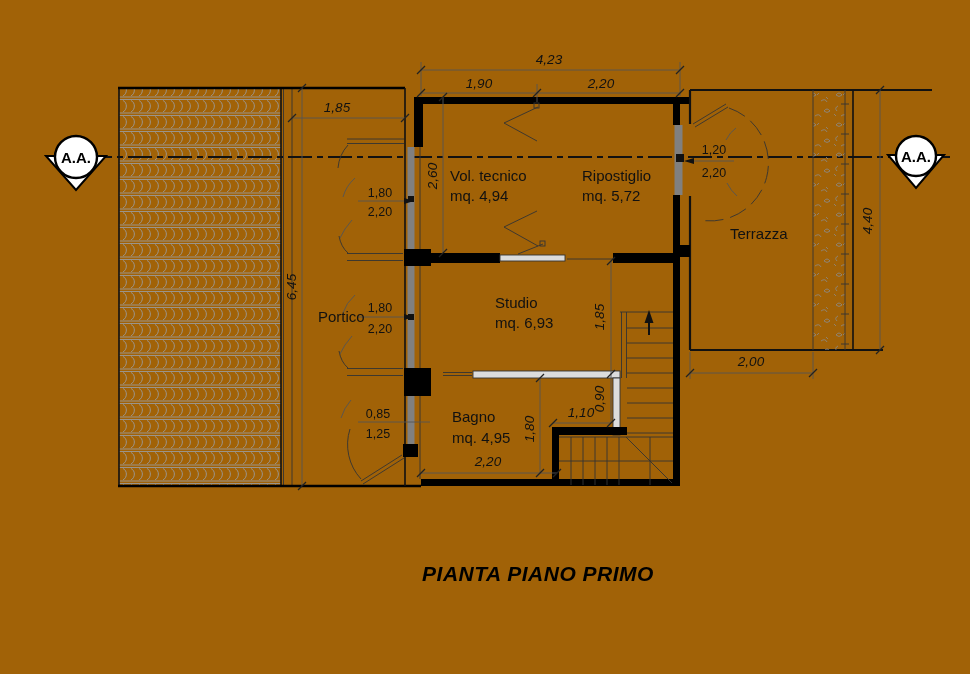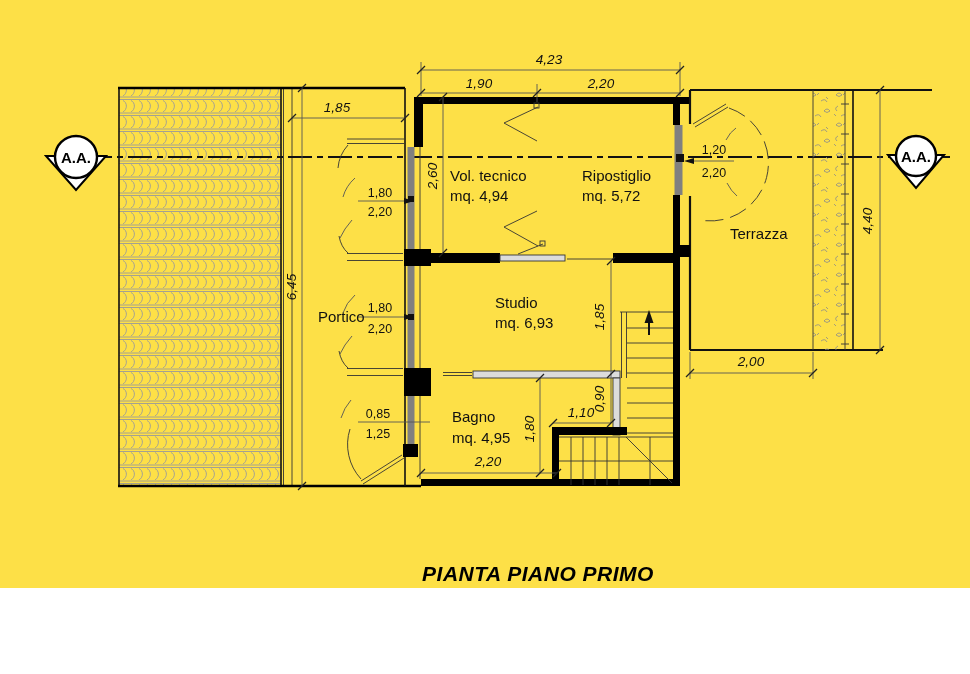--- a/index.html
+++ b/index.html
@@ -1,16 +1,16 @@
 <!DOCTYPE html>
 <html><head>
 <meta charset="utf-8">
 <style>
   html,body{margin:0;padding:0;background:#fff;}
-  .canvas{width:970px;height:588px;background:#fde047;position:relative;overflow:hidden;}
+  .canvas{width:970px;height:674px;background:#a16207;position:relative;overflow:hidden;}
   svg{display:block;}
   text{font-family:"Liberation Sans","DejaVu Sans",sans-serif;}
   .thick{stroke:#000;stroke-width:2.6;fill:none;}
   .med{stroke:#111;stroke-width:1.6;fill:none;}
   .thin{stroke:#333;stroke-width:0.9;fill:none;}
   .dim{stroke:#555;stroke-width:0.9;fill:none;}
   .tick{stroke:#222;stroke-width:1.2;}
   .wall{fill:#000;stroke:none;}
   .glaz{fill:#808080;stroke:none;}
   .lowwall{fill:#dcdcdc;stroke:#333;stroke-width:0.9;}

